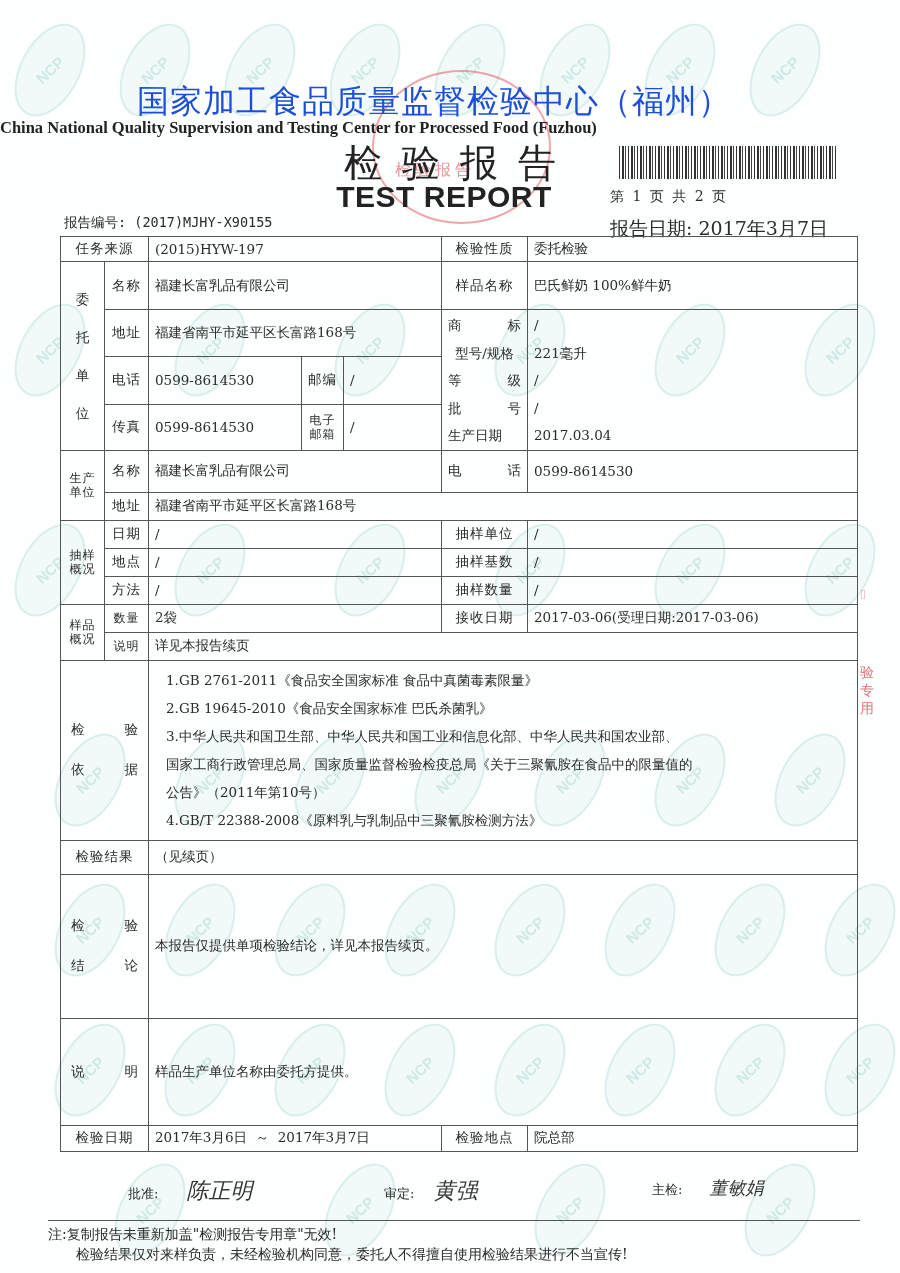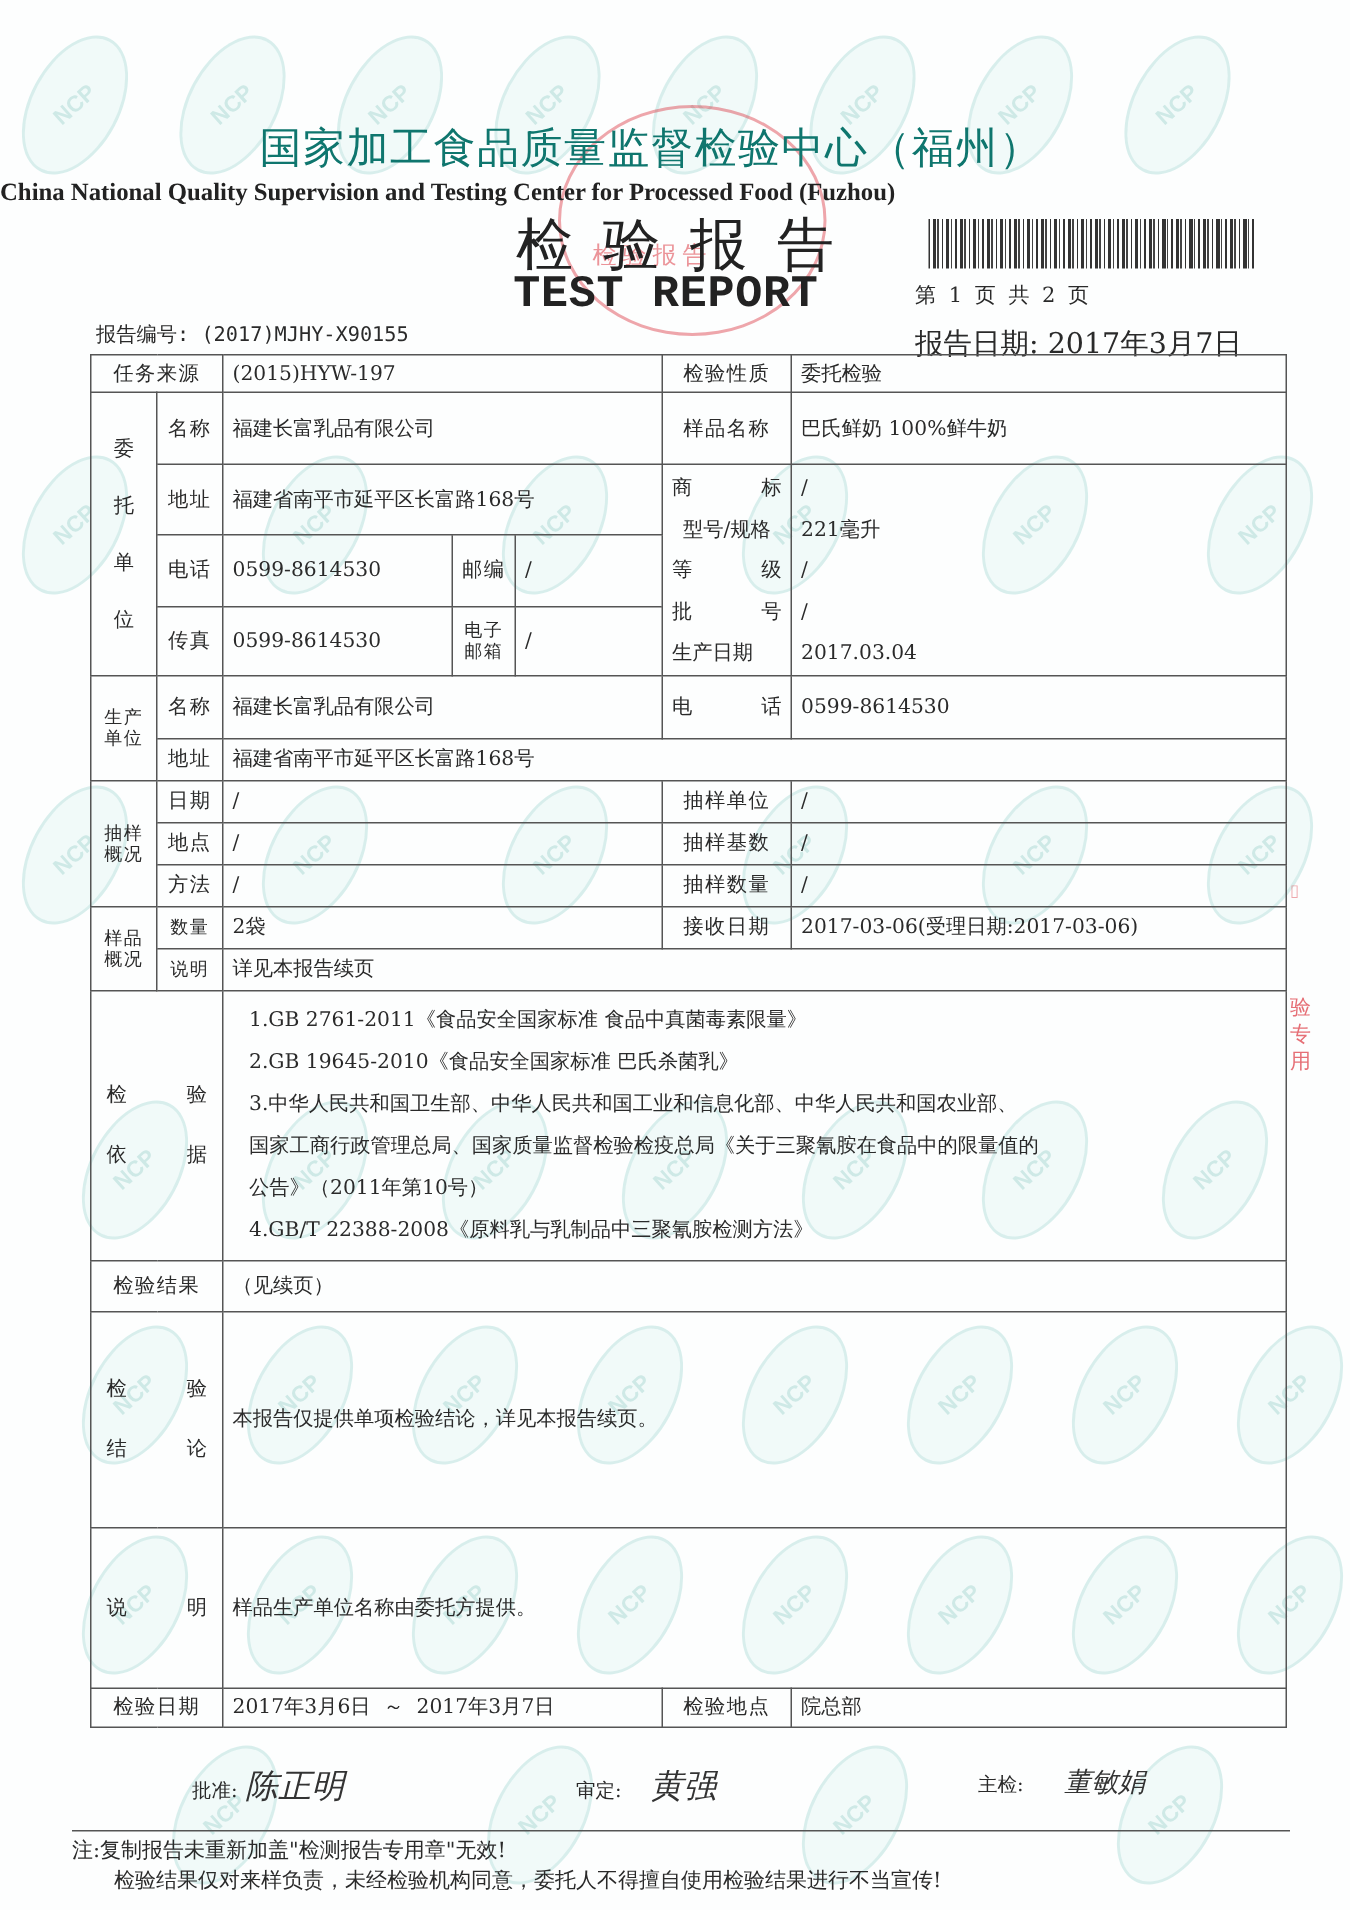--- a/index.html
+++ b/index.html
@@ -11,24 +11,24 @@
     position:absolute; width:56px; height:96px; border-radius:50%;
     border:2px solid rgba(150,210,205,0.28); background:rgba(200,235,232,0.22);
     transform:rotate(28deg); pointer-events:none;
   }
   .wm::after {
     content:"NCP"; position:absolute; left:50%; top:50%;
     transform:translate(-50%,-50%) rotate(-70deg);
     font:bold 15px "Liberation Sans",sans-serif; color:rgba(140,200,195,0.35);
   }
   .abs { position:absolute; }
-  .title-cn { left:0; width:868px; top:80px; text-align:center; font-size:28px; letter-spacing:1px; color:#0f766e; }
+  .title-cn { left:0; width:868px; top:80px; text-align:center; font-size:32px; letter-spacing:1px; color:#1d4ed8; }
   .title-en { left:0; width:900px; top:118px; text-align:left; font-family:"Liberation Serif",serif; font-weight:bold; font-size:16.5px; color:#222; }
   .report-cn { left:0; width:900px; top:138px; text-align:center; font-size:38px; letter-spacing:20px; color:#222; padding-left:20px; box-sizing:border-box; }
-  .report-en { left:0; width:888px; top:180px; text-align:center; font-family:Liberation Mono, monospace; font-weight:bold; font-size:30px; letter-spacing:0.5px; color:#222; }
+  .report-en { left:0; width:888px; top:180px; text-align:center; font-family:Liberation Sans, sans-serif; font-weight:bold; font-size:30px; letter-spacing:0.5px; color:#222; }
   .stamp {
     left:372px; top:70px; width:175px; height:150px; border-radius:50%;
     border:2px solid rgba(220,60,70,0.45); pointer-events:none;
   }
   .stamp-text { left:395px; top:160px; font-size:16px; color:rgba(220,60,70,0.55); letter-spacing:4px; }
   .barcode {
     left:619px; top:146px; width:217px; height:33px;
     background:repeating-linear-gradient(90deg,#333 0 1px,transparent 1px 3px,#333 3px 5px,transparent 5px 6px,#444 6px 7px,transparent 7px 9px);
   }
   .page-info { left:610px; top:188px; font-size:14px; letter-spacing:2px; }
@@ -300,21 +300,21 @@
 </tbody>
   </table>
 
 <div class="abs side-stamp">
   <div style="font-size:11px;opacity:.6;margin-bottom:60px">▯</div>
   <div style="width:16px;word-break:break-all">验专用</div>
 </div>
 
 <div class="abs" style="left:128px;top:1176px">
   <span class="sign-lbl">批准:</span>
-  <span class="sig" style="margin-left:0">陈正明</span>
+  <span class="sig" style="margin-left:23px">陈正明</span>
 </div>
 <div class="abs" style="left:384px;top:1176px">
   <span class="sign-lbl">审定:</span>
   <span class="sig" style="margin-left:14px">黄强</span>
 </div>
 <div class="abs" style="left:652px;top:1176px">
   <span class="sign-lbl">主检:</span>
   <span class="sig" style="margin-left:22px;font-size:18px">董敏娟</span>
 </div>
 

